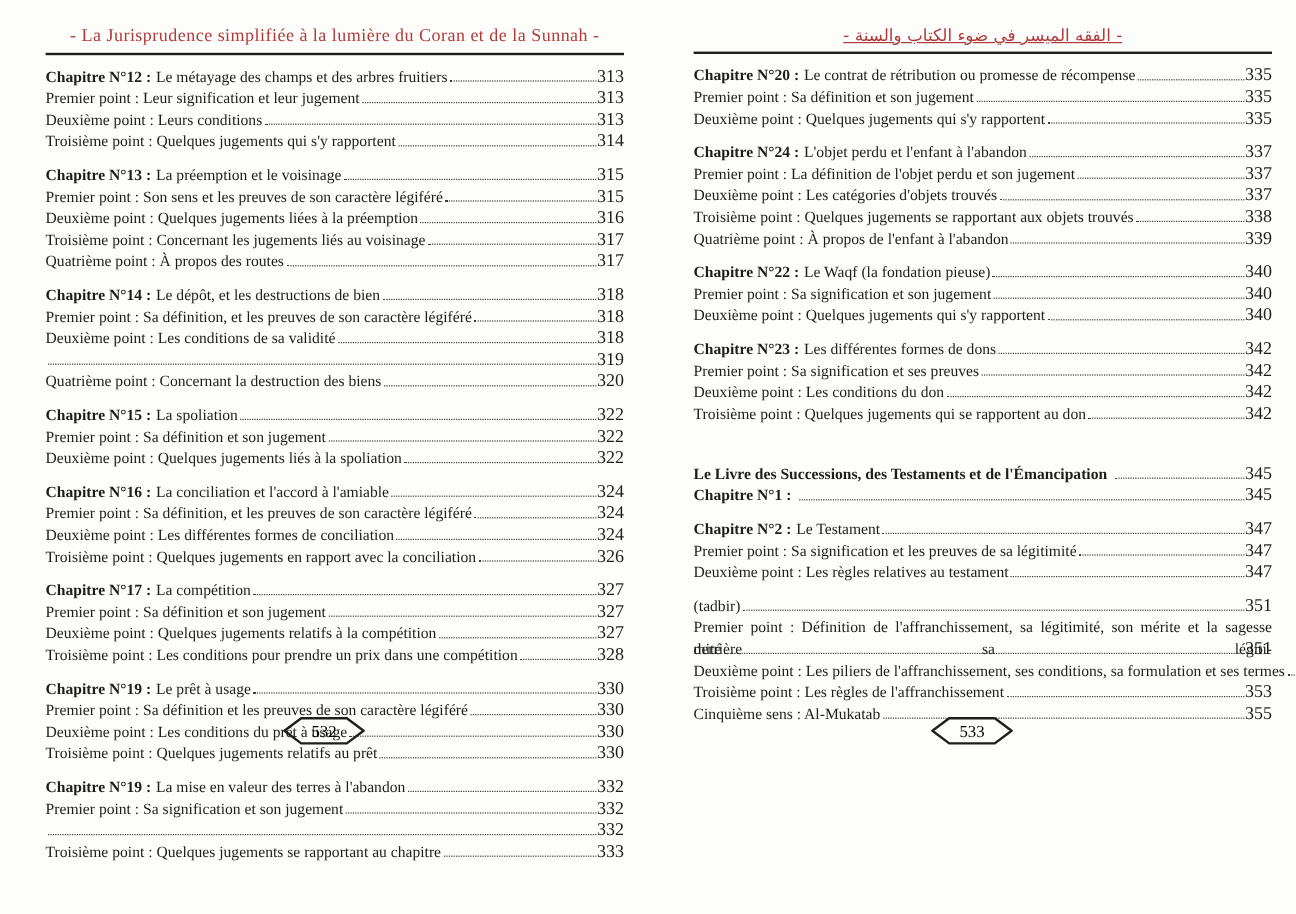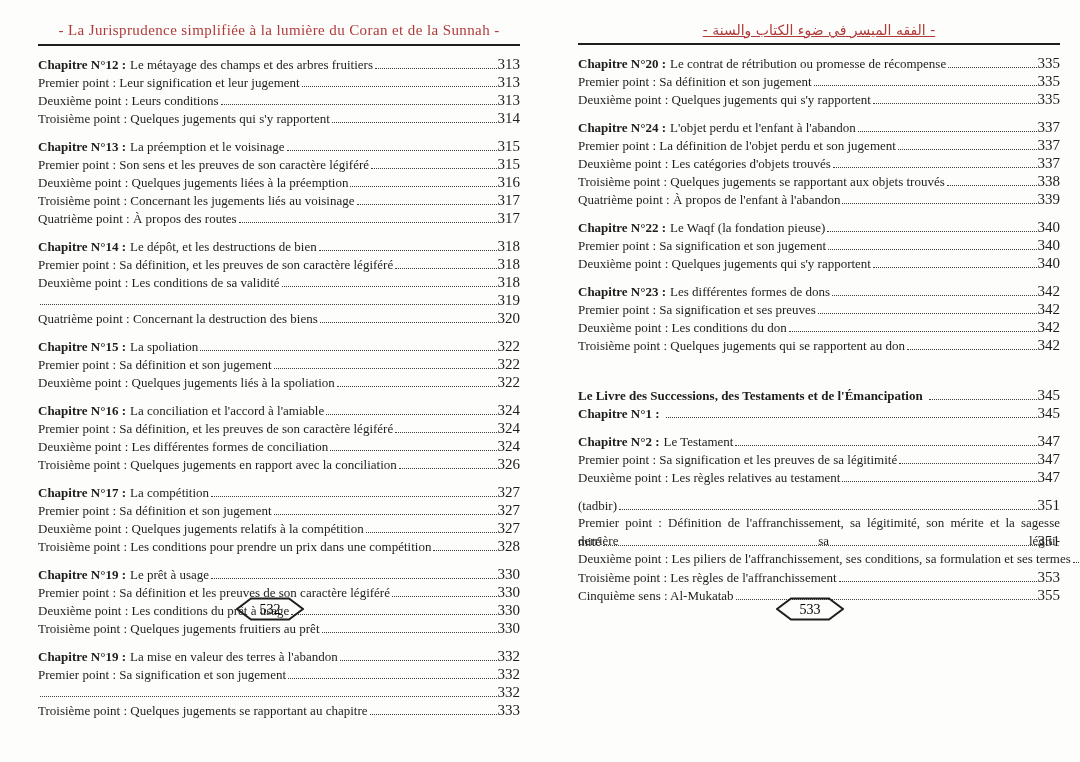--- a/index.html
+++ b/index.html
@@ -236,21 +236,21 @@
             <span class="txt">Premier point : Sa définition et les preuves de son caractère légiféré</span>
             <span class="leader"></span>
             <span class="pg">330</span>
           </div>
           <div class="line">
             <span class="txt">Deuxième point : Les conditions du prêt à usage</span>
             <span class="leader"></span>
             <span class="pg">330</span>
           </div>
           <div class="line">
-            <span class="txt">Troisième point : Quelques jugements fruitiers au prêt</span>
+            <span class="txt">Troisième point : Quelques jugements relatifs au prêt</span>
             <span class="leader"></span>
             <span class="pg">330</span>
           </div>
         </div>
         <div class="group">
           <div class="line">
             <span class="lbl">Chapitre N°19 :</span>
             <span class="txt">La mise en valeur des terres à l'abandon</span>
             <span class="leader"></span>
             <span class="pg">332</span>

